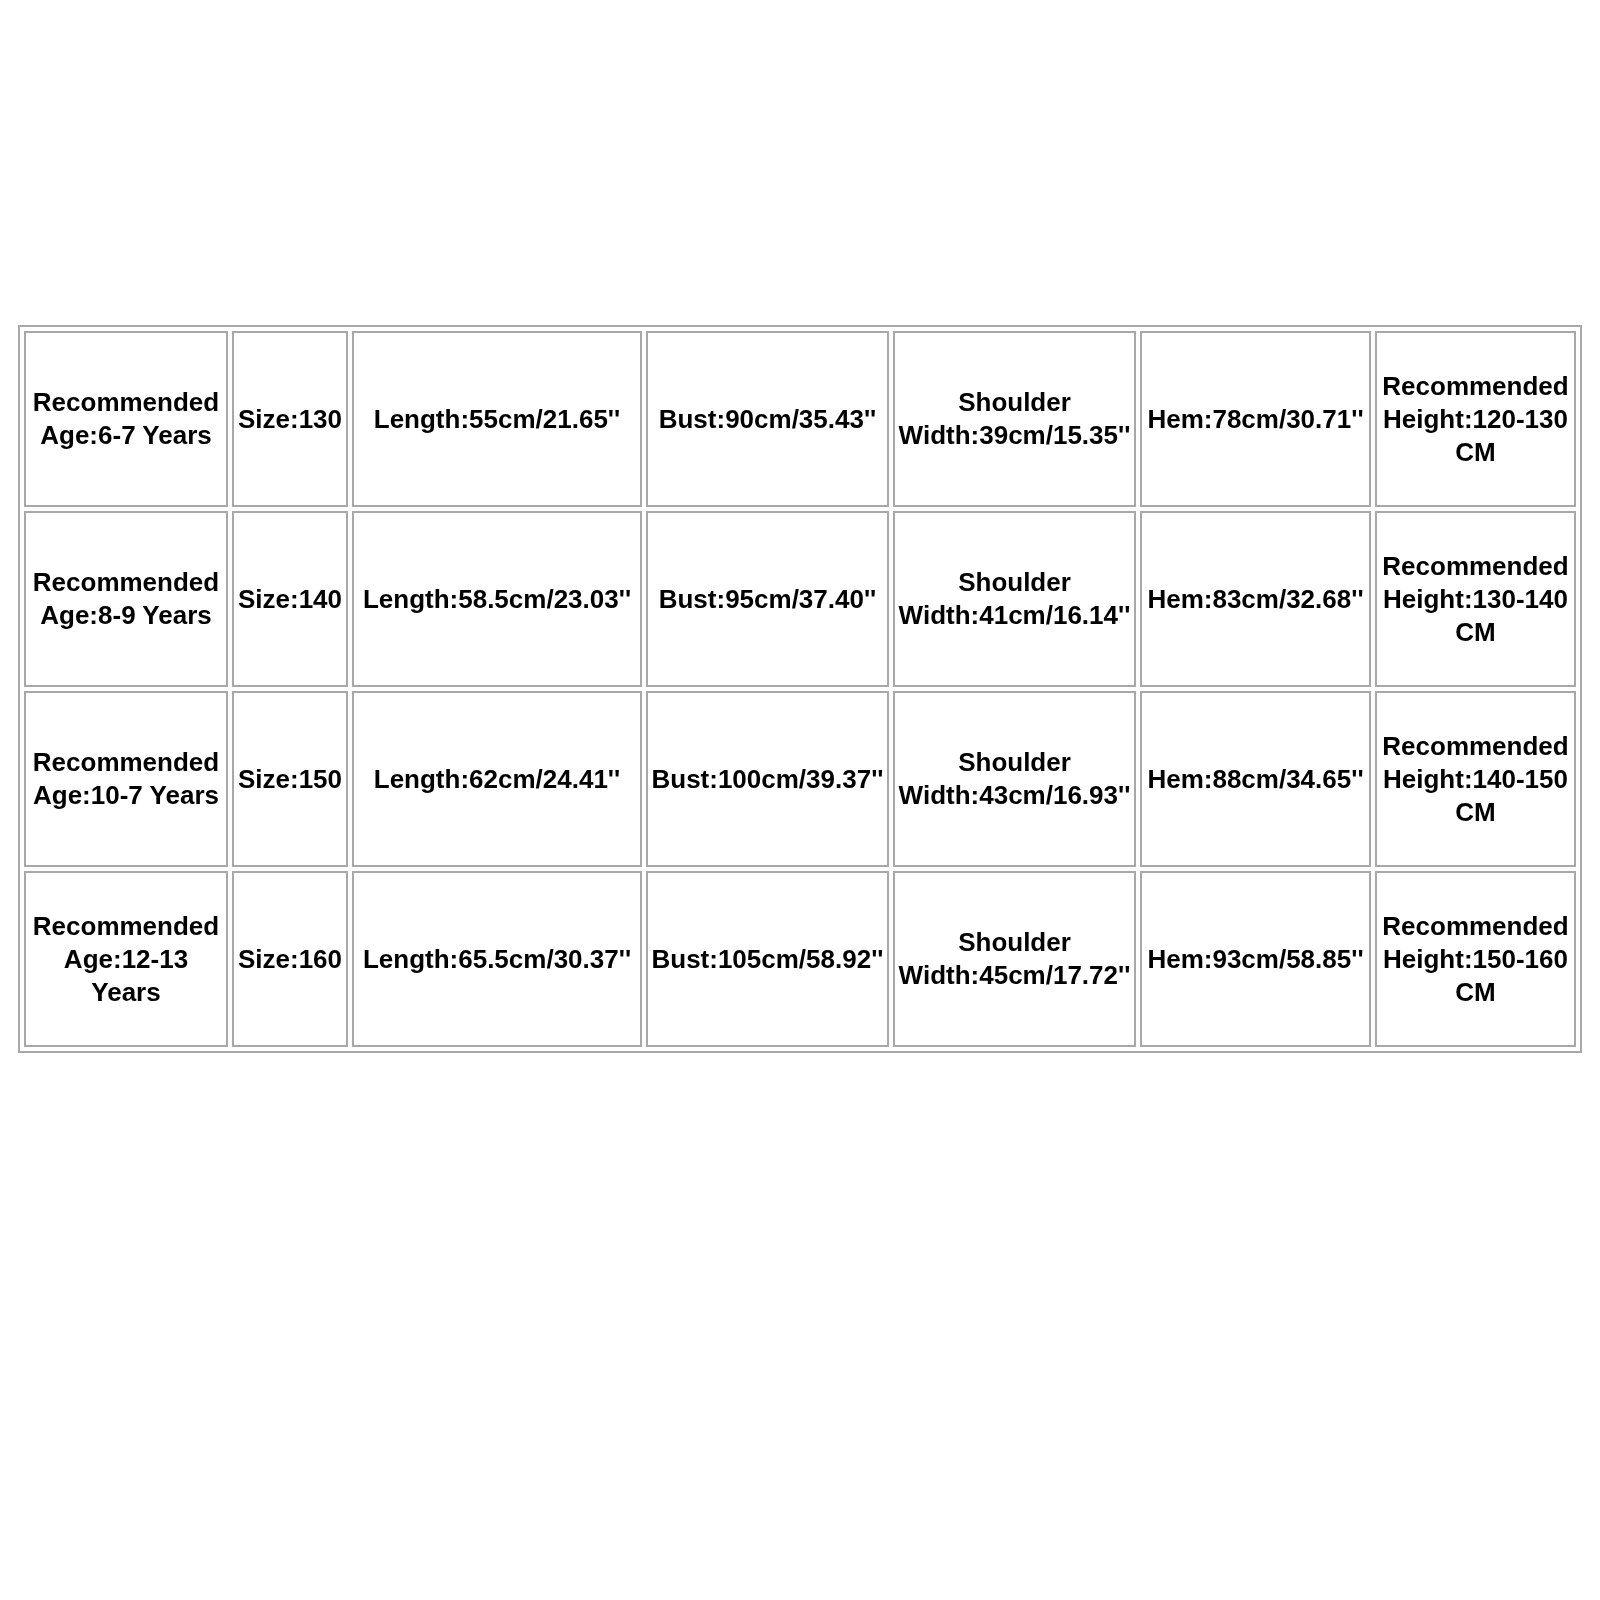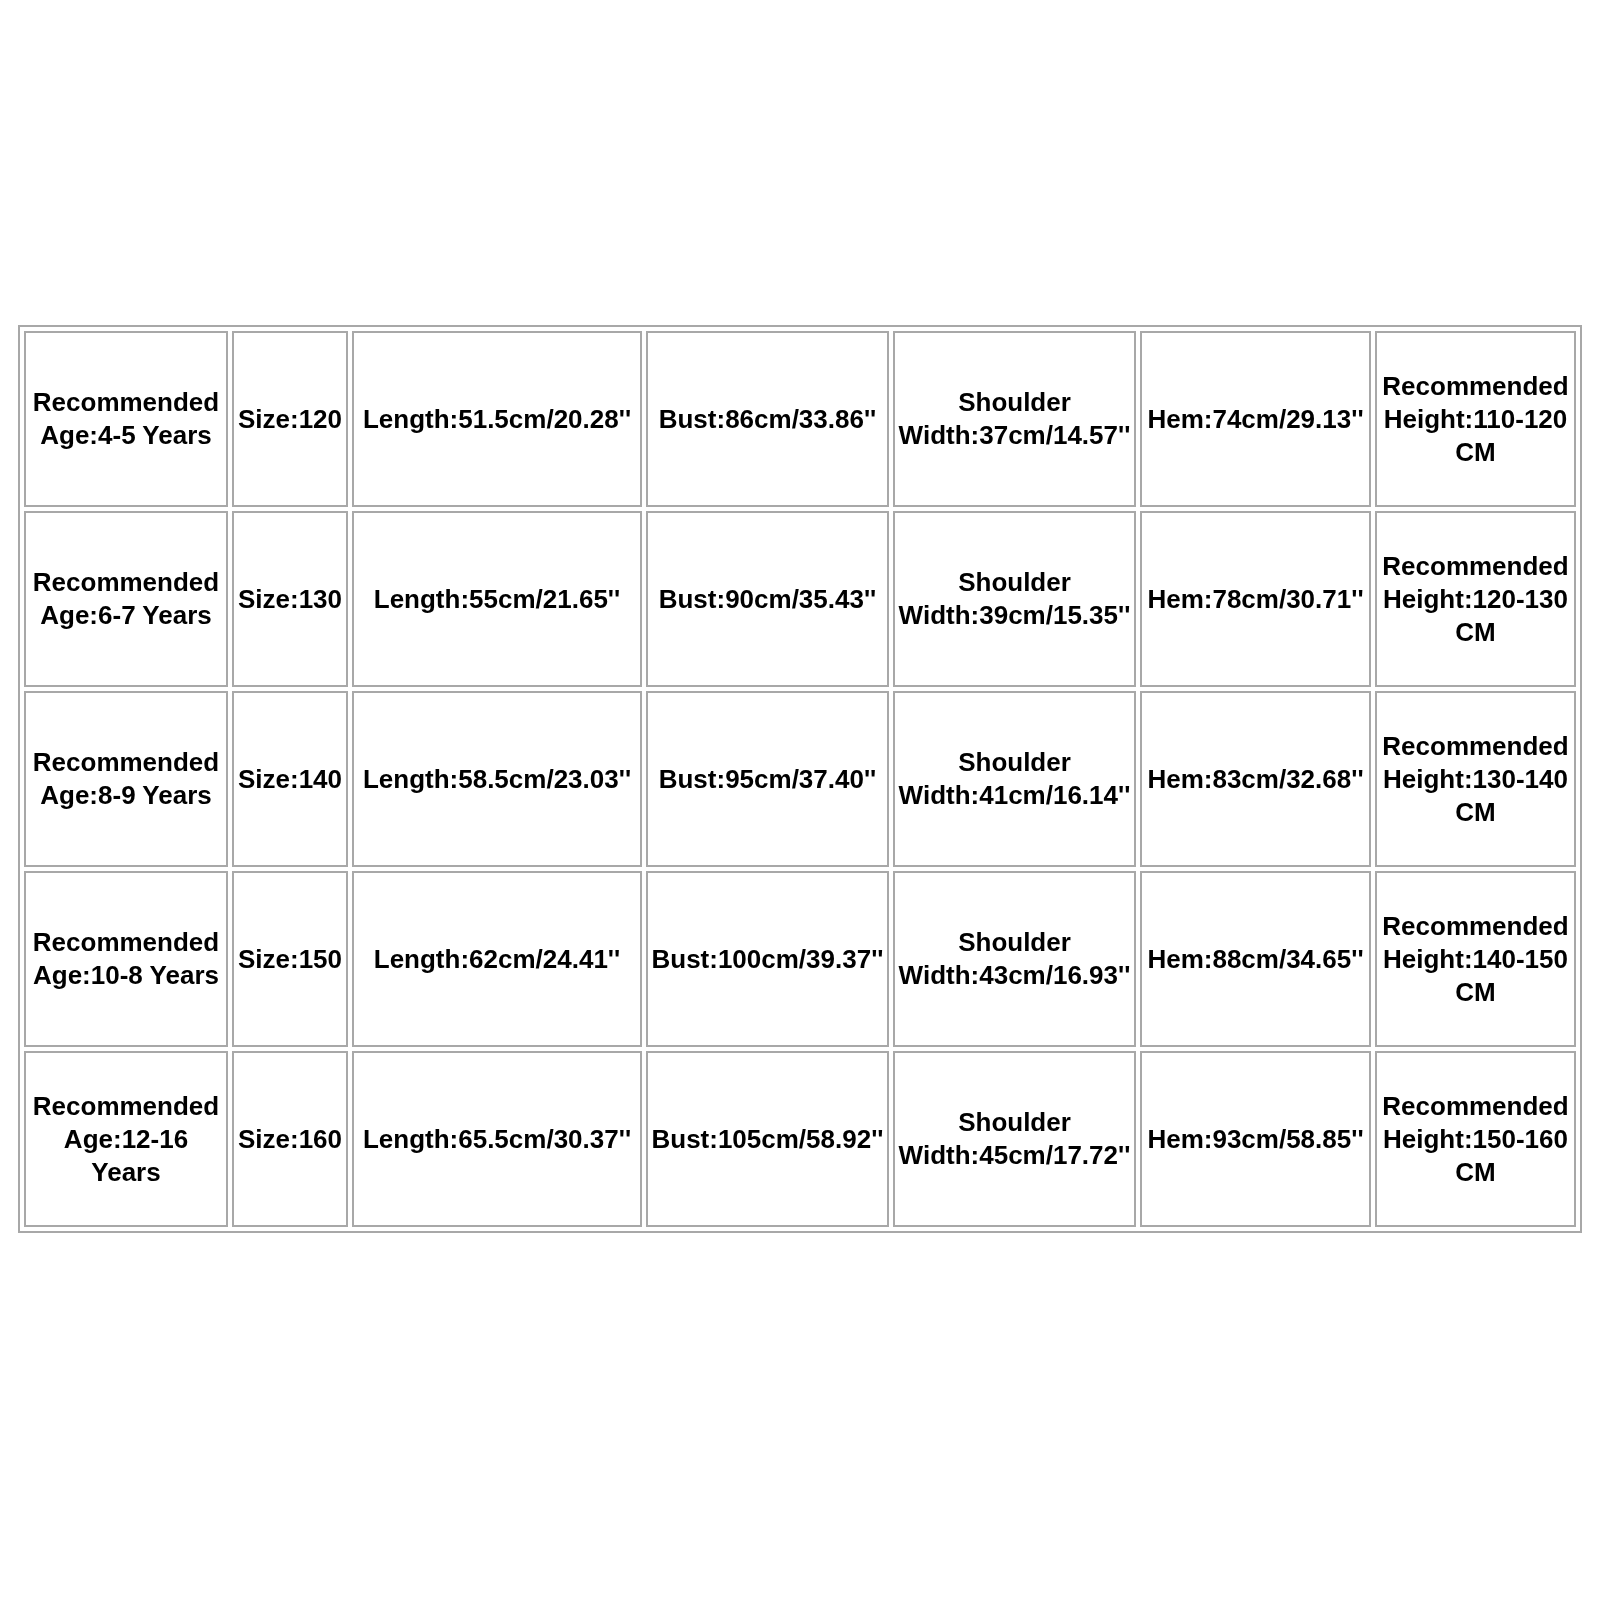--- a/index.html
+++ b/index.html
@@ -49,57 +49,48 @@
     <col class="c0">
       <col class="c1">
       <col class="c2">
       <col class="c3">
       <col class="c4">
       <col class="c5">
       <col class="c6">
   </colgroup>
   <tbody>
     <tr>
-      <td>Recommended Age:4-5 Years</td>
-      <td>Size:120</td>
-      <td>Length:51.5cm/20.28''</td>
-      <td>Bust:86cm/33.86''</td>
-      <td>Shoulder Width:37cm/14.57''</td>
-      <td>Hem:74cm/29.13''</td>
-      <td>Recommended Height:110-120 CM</td>
-    </tr>
-    <tr>
       <td>Recommended Age:6-7 Years</td>
       <td>Size:130</td>
       <td>Length:55cm/21.65''</td>
       <td>Bust:90cm/35.43''</td>
       <td>Shoulder Width:39cm/15.35''</td>
       <td>Hem:78cm/30.71''</td>
       <td>Recommended Height:120-130 CM</td>
     </tr>
     <tr>
       <td>Recommended Age:8-9 Years</td>
       <td>Size:140</td>
       <td>Length:58.5cm/23.03''</td>
       <td>Bust:95cm/37.40''</td>
       <td>Shoulder Width:41cm/16.14''</td>
       <td>Hem:83cm/32.68''</td>
       <td>Recommended Height:130-140 CM</td>
     </tr>
     <tr>
-      <td>Recommended Age:10-8 Years</td>
+      <td>Recommended Age:10-7 Years</td>
       <td>Size:150</td>
       <td>Length:62cm/24.41''</td>
       <td>Bust:100cm/39.37''</td>
       <td>Shoulder Width:43cm/16.93''</td>
       <td>Hem:88cm/34.65''</td>
       <td>Recommended Height:140-150 CM</td>
     </tr>
     <tr>
-      <td>Recommended Age:12-16 Years</td>
+      <td>Recommended Age:12-13 Years</td>
       <td>Size:160</td>
       <td>Length:65.5cm/30.37''</td>
       <td>Bust:105cm/58.92''</td>
       <td>Shoulder Width:45cm/17.72''</td>
       <td>Hem:93cm/58.85''</td>
       <td>Recommended Height:150-160 CM</td>
     </tr>
   </tbody>
 </table>
 

